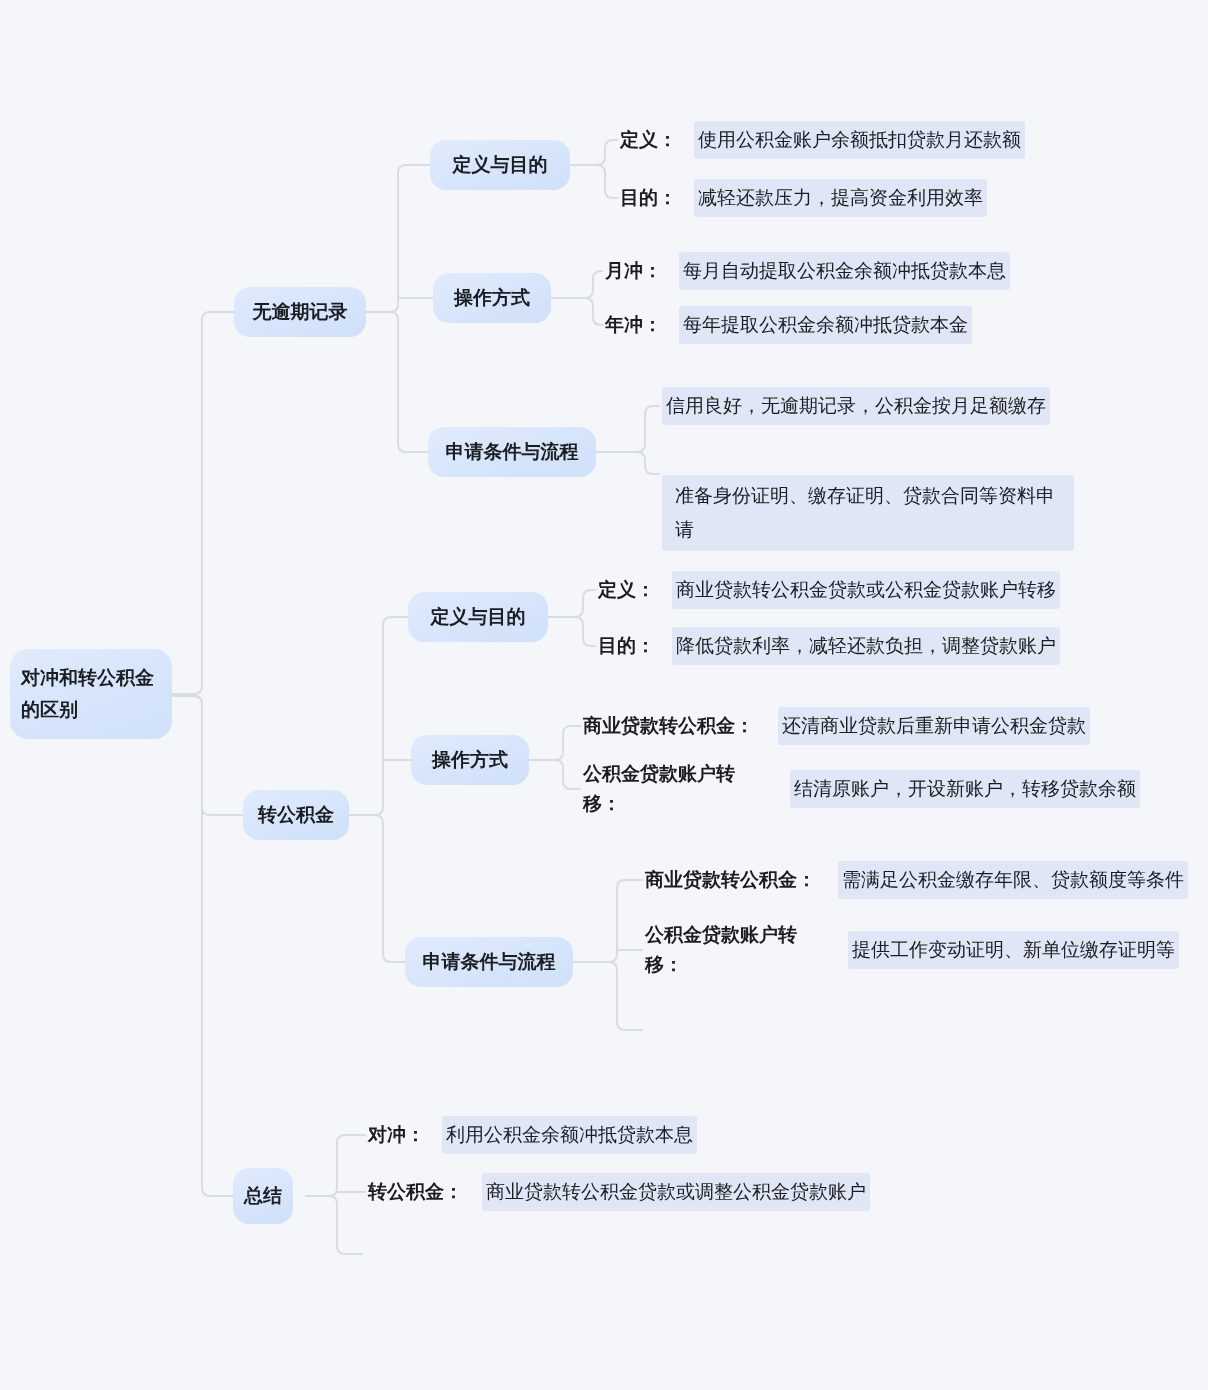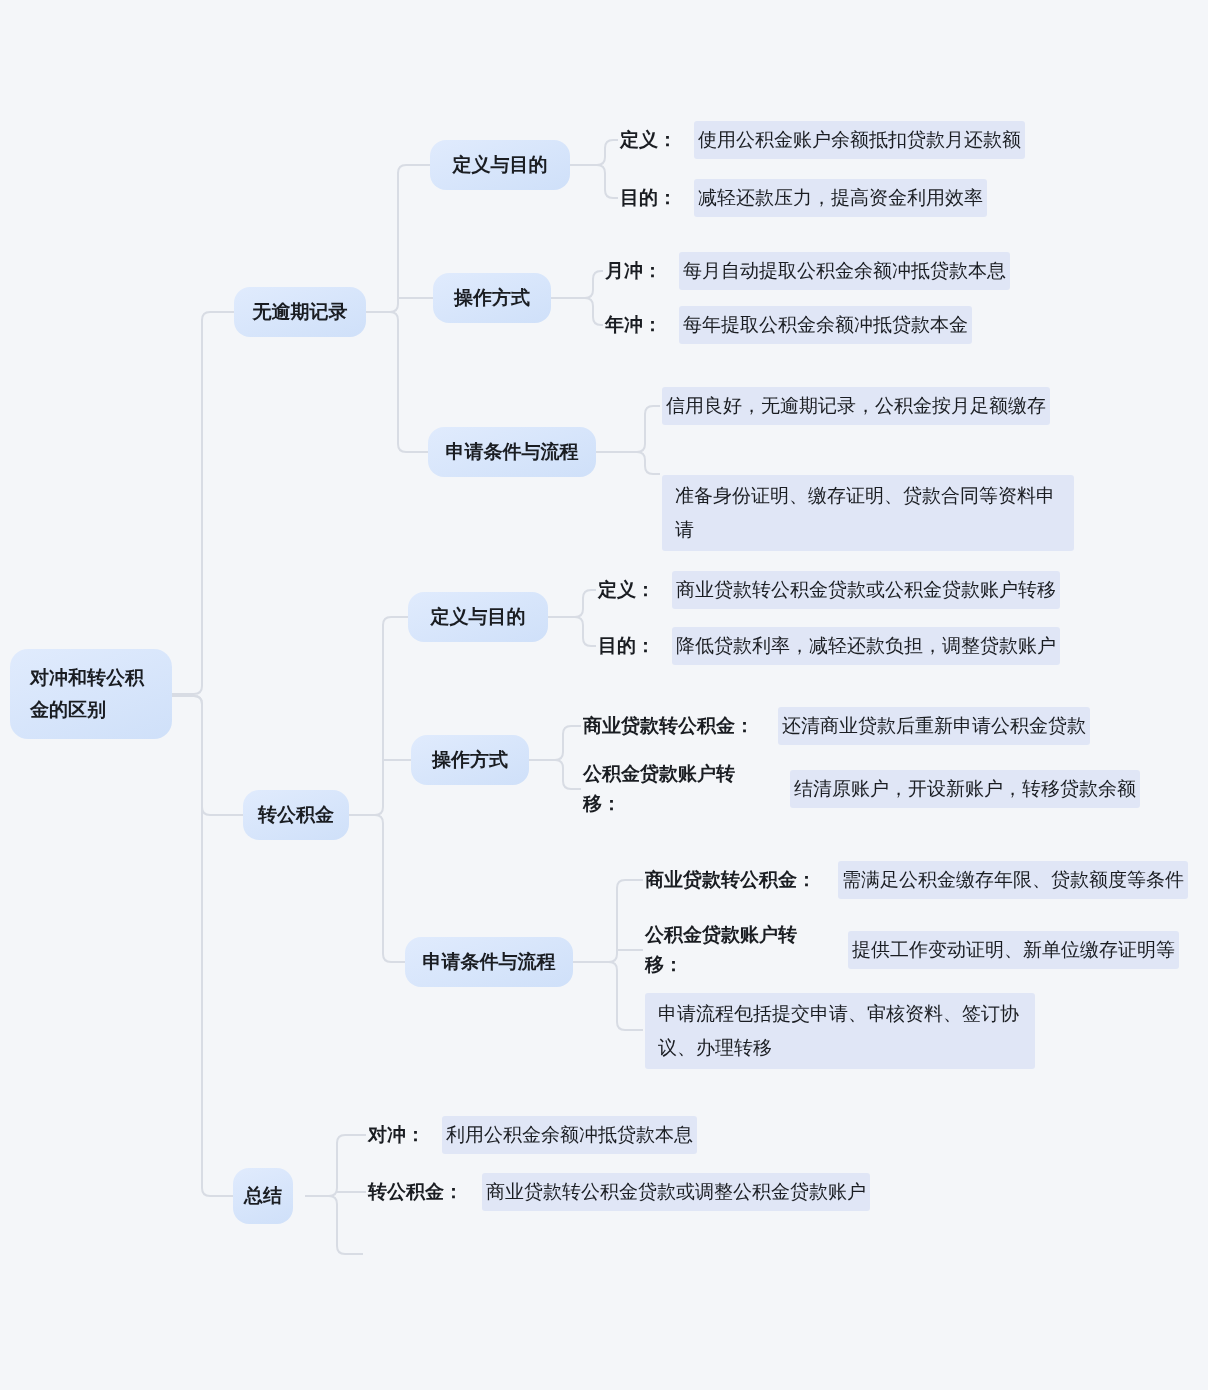--- a/index.html
+++ b/index.html
@@ -29,21 +29,21 @@
     position:absolute;z-index:1;
     display:flex;align-items:center;justify-content:center;
     background:linear-gradient(160deg,var(--node-a) 0%,var(--node-b) 100%);
     border-radius:16px;
     font-weight:700;font-size:19px;line-height:26px;
     color:var(--text);text-align:center;
     padding:0 3px;
   }
   .node.root{
     border-radius:18px;
-    line-height:32px;padding:0 20px;
+    line-height:32px;padding:0 11px;
     text-align:left;
   }
   .node.pill{
     border-radius:20px;
     padding:0 16px;white-space:nowrap;
   }
   .lbl{
     position:absolute;z-index:1;
     font-weight:700;font-size:19px;line-height:24px;
     white-space:nowrap;color:var(--text);
@@ -127,21 +127,20 @@
   <div class="lbl" style="left:583px;top:714px;">商业贷款转公积金：</div>
   <div class="hl" style="left:778px;top:707px;">还清商业贷款后重新申请公积金贷款</div>
   <div class="lbl wrap" style="left:583px;top:759px;width:162px;">公积金贷款账户转移：</div>
   <div class="hl" style="left:790px;top:770px;">结清原账户，开设新账户，转移贷款余额</div>
 
   <div class="node" style="left:405px;top:937px;width:168px;height:50px;">申请条件与流程</div>
   <div class="lbl" style="left:645px;top:868px;">商业贷款转公积金：</div>
   <div class="hl" style="left:838px;top:861px;">需满足公积金缴存年限、贷款额度等条件</div>
   <div class="lbl wrap" style="left:645px;top:920px;width:162px;">公积金贷款账户转移：</div>
   <div class="hl" style="left:848px;top:931px;">提供工作变动证明、新单位缴存证明等</div>
-  <div class="hl wrap" style="left:645px;top:993px;width:390px;">申请流程包括提交申请、审核资料、签订协议、办理转移</div>
 
   <div class="node" style="left:233px;top:1168px;width:60px;height:56px;">总结</div>
   <div class="lbl" style="left:368px;top:1123px;">对冲：</div>
   <div class="hl" style="left:442px;top:1116px;">利用公积金余额冲抵贷款本息</div>
   <div class="lbl" style="left:368px;top:1180px;">转公积金：</div>
   <div class="hl" style="left:482px;top:1173px;">商业贷款转公积金贷款或调整公积金贷款账户</div>
 
 </div>
 
 </body></html>

